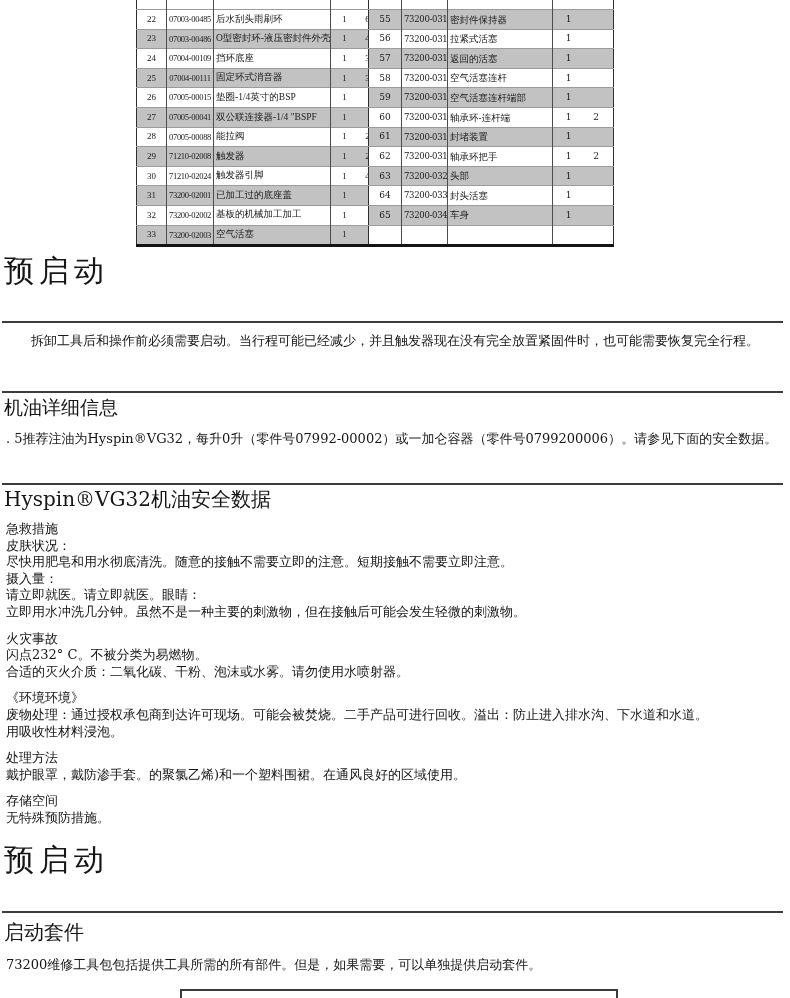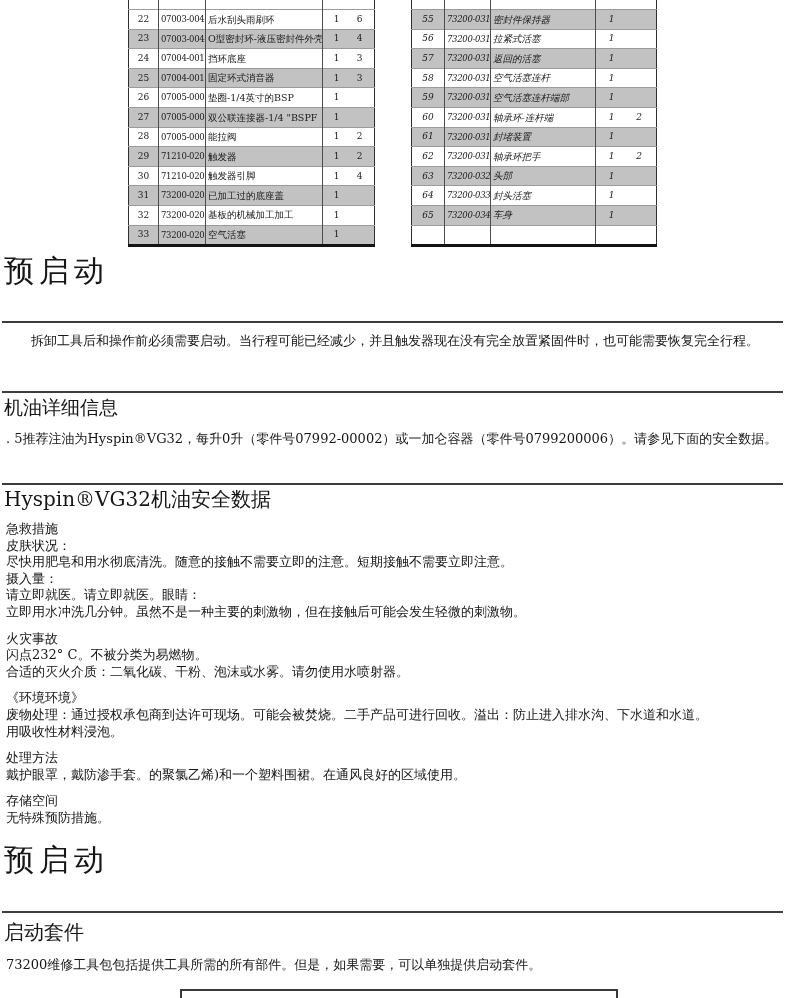--- a/index.html
+++ b/index.html
@@ -3,22 +3,22 @@
 <meta charset="utf-8">
 <style>
   html,body{margin:0;padding:0;background:#fff;}
   .doc{position:relative;width:790px;height:998px;background:#ffffff;overflow:hidden;
        font-family:"DejaVu Serif","Liberation Serif",serif;color:#111;}
 
   
   .parts-table{position:absolute;top:0;border-collapse:collapse;table-layout:fixed;
                font-size:9px;line-height:1;border:1.5px solid #2e2e2e;border-top:0;
                border-bottom:3px solid #141414;background:#fff;}
-  #left-table{left:128px;width:246px;}
-  #right-table{left:411px;width:245px;font-style:italic;}
+  #left-table{left:136px;width:246px;font-family:Liberation Serif, serif;}
+  #right-table{left:368px;width:245px;}
   .parts-table td{border-left:1px solid #4d4d4d;border-top:1px solid #9b9b9b;
                   height:18.6px;padding:0 2px;overflow:hidden;white-space:nowrap;
                   color:#191919;}
   .parts-table td:first-child{border-left:0;}
   .parts-table tr.partial td{height:6px;border-top:0;}
   .parts-table tr.shaded td{background:#c2c2c2;}
   .c-no{text-align:center;font-size:9px;}
   .c-part{font-size:8.5px;letter-spacing:-0.3px;text-align:center;}
   .c-desc{font-size:9.5px;}
   .c-qty{padding:0;margin-top:35px;}

